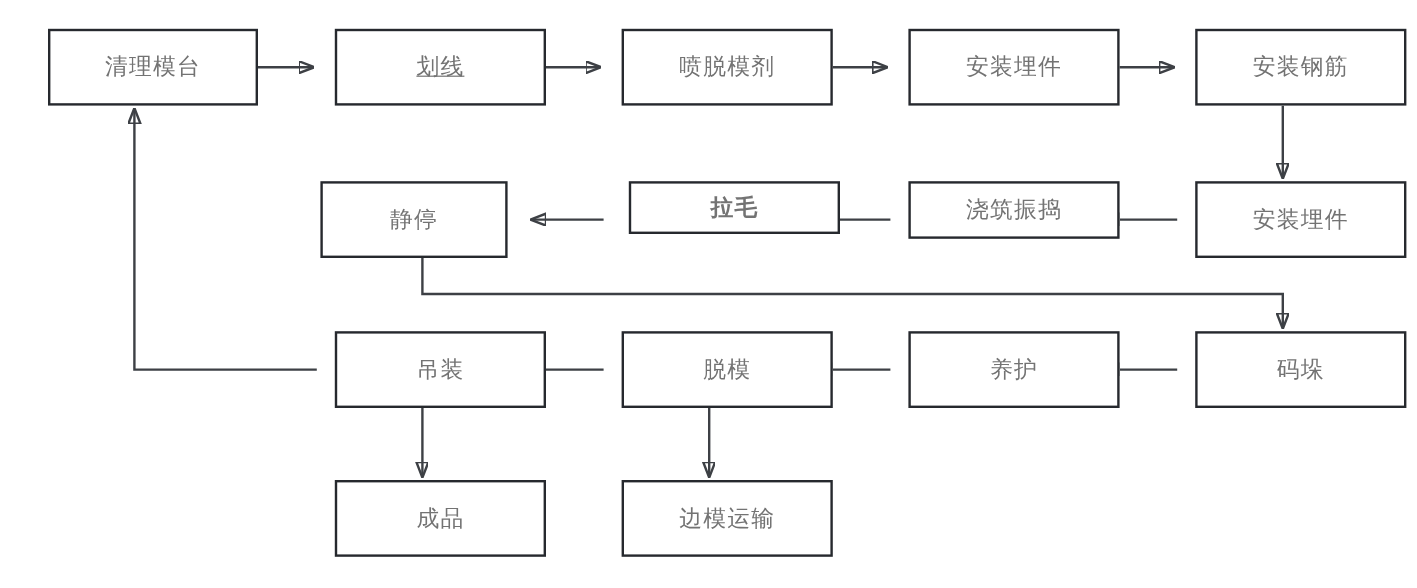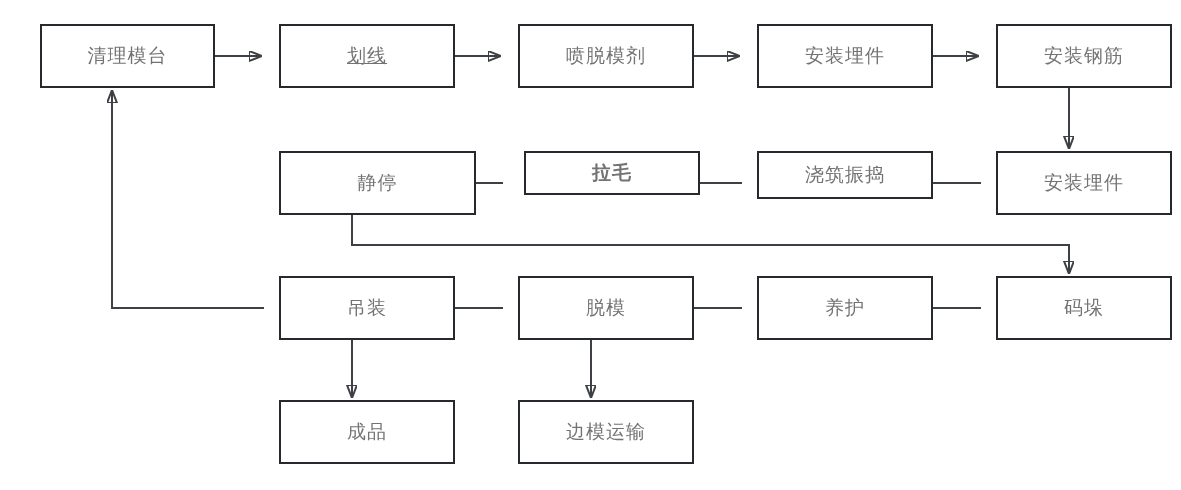--- a/index.html
+++ b/index.html
@@ -69,21 +69,21 @@
     <path d="M352 340 L352 397" marker-end="url(#arrow)"></path>
     <path d="M591 340 L591 397" marker-end="url(#arrow)"></path>
   </svg>
 
   <div class="node" style="left:25px;  top:24px;  width:175px; height:64px;">清理模台</div>
   <div class="node" style="left:264px; top:24px;  width:176px; height:64px;text-decoration:underline;">划线</div>
   <div class="node" style="left:503px; top:24px;  width:176px; height:64px;">喷脱模剂</div>
   <div class="node" style="left:742px; top:24px;  width:176px; height:64px;">安装埋件</div>
   <div class="node" style="left:981px; top:24px;  width:176px; height:64px;">安装钢筋</div>
 
-  <div class="node" style="left:264px; top:151px; width:197px; height:64px;text-align:right;">静停</div>
+  <div class="node" style="left:252px; top:151px; width:156px; height:64px;text-align:right;">静停</div>
   <div class="node" style="left:509px; top:151px; width:176px; height:44px;font-weight:bold;">拉毛</div>
   <div class="node" style="left:742px; top:151px; width:176px; height:48px;">浇筑振捣</div>
   <div class="node" style="left:981px; top:151px; width:176px; height:64px;">安装埋件</div>
 
   <div class="node" style="left:503px; top:276px; width:176px; height:64px;">脱模</div>
   <div class="node" style="left:264px; top:276px; width:176px; height:64px;">吊装</div>
   <div class="node" style="left:742px; top:276px; width:176px; height:64px;">养护</div>
   <div class="node" style="left:264px; top:400px; width:176px; height:64px;">成品</div>
 
   <div class="node" style="left:981px; top:276px; width:176px; height:64px;">码垛</div>

